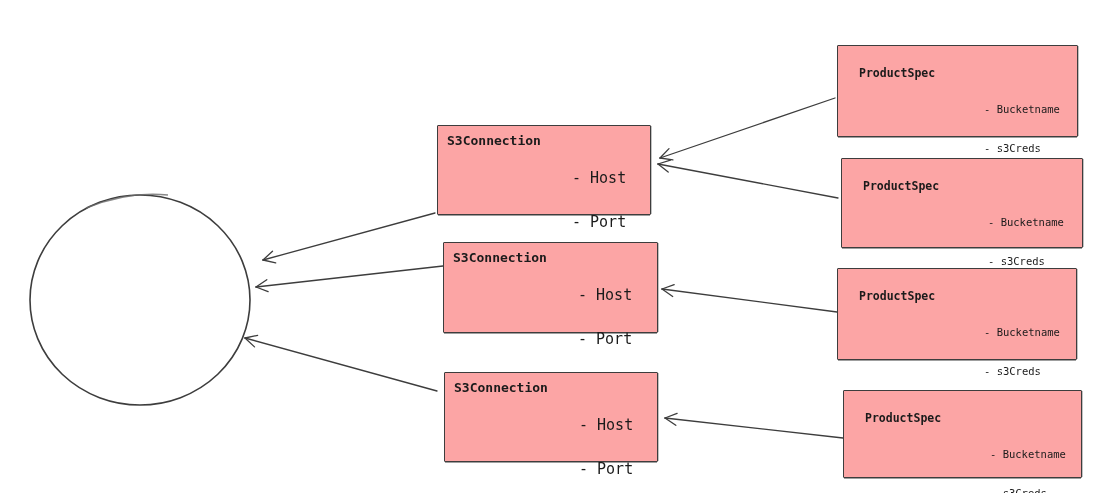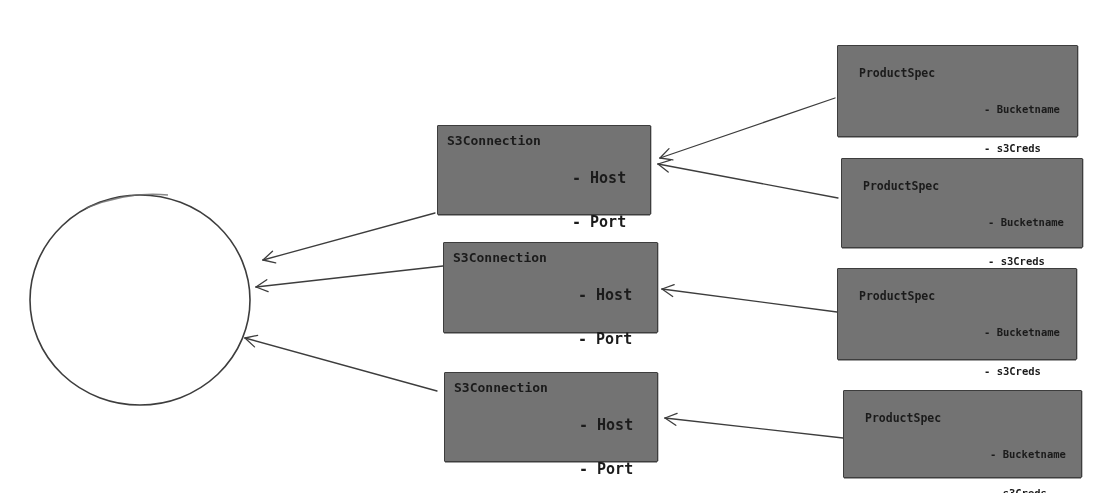--- a/index.html
+++ b/index.html
@@ -9,27 +9,27 @@
     font-family:"DejaVu Sans Mono","Liberation Mono",monospace;
     color:#1b1b1b;
   }
   svg.layer { position:absolute; left:0; top:0; width:1119px; height:493px; }
   .shape { fill:#ffffff; stroke:#3d3d3d; stroke-width:1.6; }
   .sketch-overlap { fill:none; stroke:#6a6a6a; stroke-width:1.6; opacity:.8; }
   line.arrow, line.barb { stroke:#3d3d3d; stroke-width:1.3; stroke-linecap:round; fill:none; }
 
   .box {
     position:absolute; box-sizing:border-box;
-    background:#737373; border:1.4px solid #3d3d3d; border-radius:1px;
+    background:#fca5a5; border:1.4px solid #3d3d3d; border-radius:1px;
     box-shadow: 0 2px 0 -1px rgba(80,80,80,.55), 2px 0 0 -1px rgba(80,80,80,.35);
   }
   .box-title { position:absolute; white-space:nowrap; font-weight:600; }
   .s3 .box-title { left:9px;  top:7px;  font-size:13px; }
   .ps .box-title { left:21px; top:20px; font-size:11.5px; }
-  .attrs { position:absolute; font-weight:700; white-space:pre; }
+  .attrs { position:absolute; font-weight:400; white-space:pre; }
   .s3 .attrs { left:134px; top:16px; font-size:15px; line-height:14.5px; }
   .ps .attrs { left:146px; top:31px; font-size:10.5px; line-height:13px; }
 
   .storage-label {
     position:absolute; left:58px; top:287px; width:165px;
     text-align:center; font-size:22px; font-weight:600; letter-spacing:0.5px;
   }
 </style>
 </head>
 <body>

